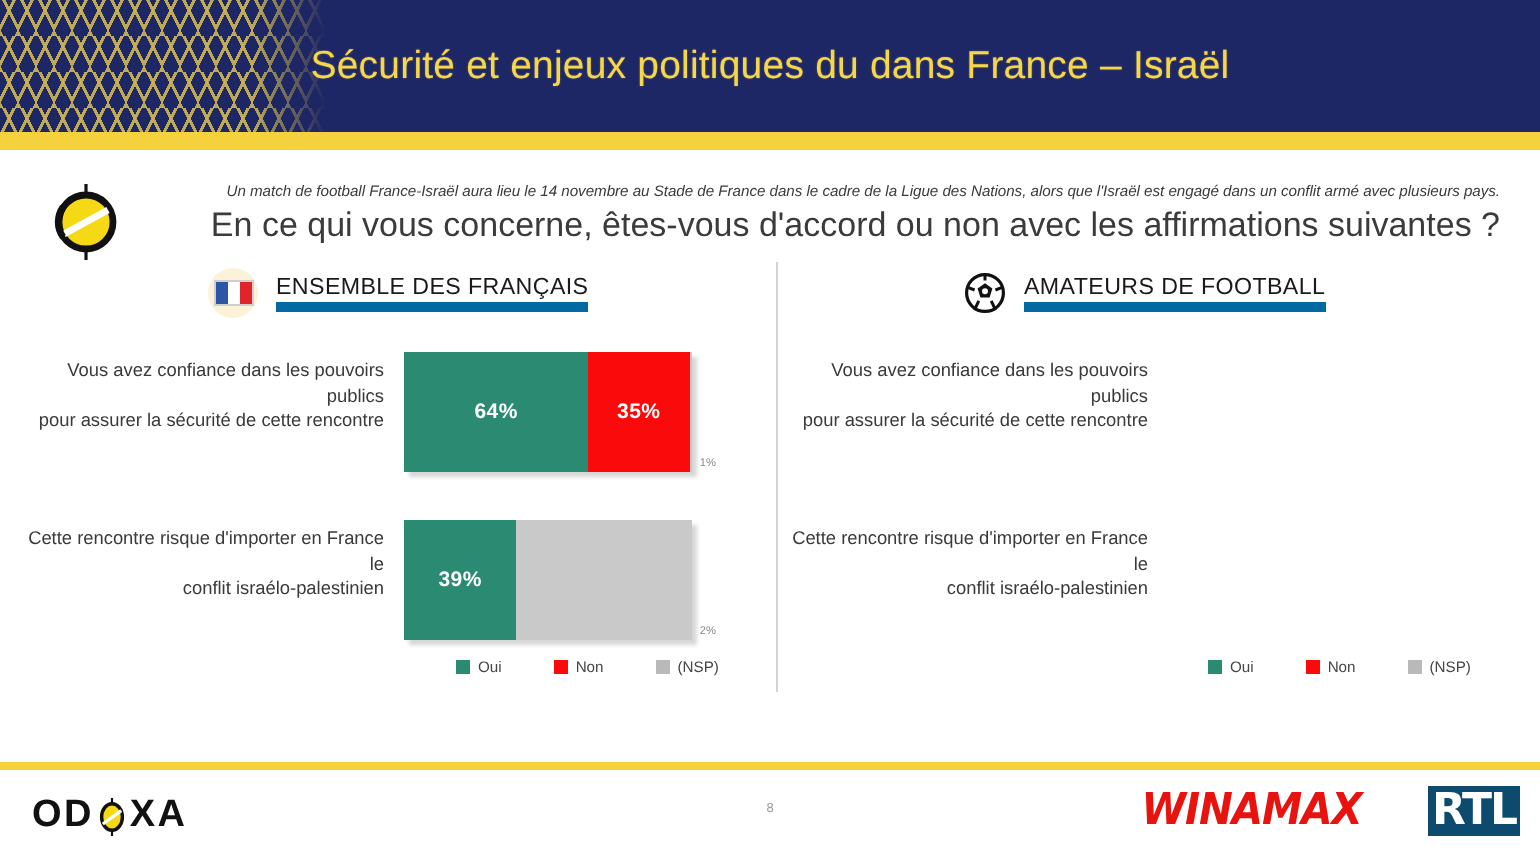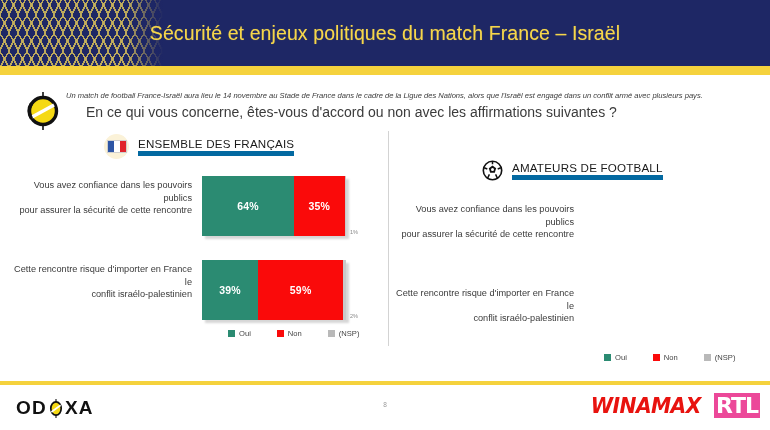--- a/index.html
+++ b/index.html
@@ -42,40 +42,40 @@
   .yellow-rule {
     position: absolute; left: 0; top: 66px; width: 770px; height: 9px;
     background: #f5d23d;
   }
 
   
   .odoxa-mark {
     position: absolute; left: 25px; top: 91px; width: 36px; height: 40px;
   }
   .intro {
-    position: absolute; left: 66px; top: 90px; width: 700px;
+    position: absolute; left: 50px; top: 90px; width: 700px; text-align: right;
   }
   .intro-line1 {
     font-size: 7.6px; font-style: italic; color: #3b3b3b;
     line-height: 12px; white-space: nowrap; letter-spacing: -0.02px;
   }
   .intro-line2 {
-    font-size: 14px; color: #3b3b3b; line-height: 17px; margin-top: 2px; padding-left: 20px;
+    font-size: 17px; color: #3b3b3b; line-height: 17px; margin-top: 2px; padding-left: 20px;
   }
 
   
   .panel-divider {
     position: absolute; left: 388px; top: 131px; width: 1px; height: 215px;
     background: #d3d3d3;
   }
   .panel {
     position: absolute; top: 131px; height: 245px;
   }
   .panel-left  { left: 10px;  width: 376px; }
-  .panel-right { left: 392px; width: 376px; margin-top: 24px; }
+  .panel-right { left: 392px; width: 376px; }
 
   .panel-head {
     display: flex; align-items: center; gap: 9px;
     height: 30px; padding-left: 94px;
   }
   .panel-right .panel-head { padding-left: 90px; }
   .panel-head-label {
     font-size: 11.6px; color: #1a1a1a; letter-spacing: .2px;
     border-bottom: 5px solid #0369a1; padding-bottom: 1px;
   }
@@ -156,40 +156,40 @@
     display: flex; align-items: center;
     font-size: 19px; font-weight: 700; color: #111; letter-spacing: 1.2px;
   }
   .odoxa-o-mark { display: inline-block; width: 16px; height: 19px; margin: 0 1px; }
   .page-no {
     position: absolute; left: 0; top: 16px; width: 770px; text-align: center;
     font-size: 6.5px; color: #9b9b9b;
   }
   .brand-right {
     position: absolute; right: 10px; top: 8px;
-    display: flex; align-items: center; gap: 8px;
+    display: flex; align-items: center; gap: 28px;
   }
   .winamax {
     font-size: 22px; font-weight: 900; color: #e8130f;
     font-family: "DejaVu Sans", sans-serif;
     letter-spacing: -0.6px; transform: scaleX(.92);
     font-style: italic;
   }
   .rtl {
     font-size: 22px; font-weight: 900; color: #e8130f;
     font-family: "DejaVu Sans", sans-serif; letter-spacing: -1px;
-    background: #ec4899; color: #fff; padding: 0 2px;
+    background: #0c4a6e; color: #fff; padding: 0 2px;
   }
 </style>
 </head>
 <body>
 
 <div class="header">
   <div class="header-pattern"></div>
-  <div class="header-title">Sécurité et enjeux politiques du match France – Israël</div>
+  <div class="header-title">Sécurité et enjeux politiques du dans France – Israël</div>
 </div>
 <div class="yellow-rule"></div>
 
 <div class="odoxa-mark">
   <svg viewBox="0 0 36 40" width="36" height="40" aria-hidden="true">
     <line x1="18" y1="1" x2="18" y2="39" stroke="#111" stroke-width="1.6"></line>
     <circle cx="18" cy="20" r="13.5" fill="#f5d914" stroke="#111" stroke-width="3.4"></circle>
     <path d="M7 26 L29 14" stroke="#ffffff" stroke-width="3.4" fill="none"></path>
     <path d="M6.5 12.5 A13 13 0 0 0 6.5 27.5" stroke="#111" stroke-width="3.4" fill="none"></path>
   </svg>
@@ -233,23 +233,20 @@
     </div>
 
     <div class="row">
       <div class="row-label">
         <span>Cette rencontre risque d'importer en France le</span>
         <span class="l2">conflit israélo-palestinien</span>
       </div>
       <div class="bar bar-left">
         <div class="seg seg-oui" style="width:39%">
           <span class="seg-val">39%</span>
-        </div>
-        <div class="seg seg-non" style="width:59%">
-          <span class="seg-val">59%</span>
         </div>
         <div class="seg seg-nsp" style="width:2%"></div>
         <span class="nsp-out">2%</span>
       </div>
     </div>
 
   </div>
 
   <div class="legend">
     <span class="legend-item">

